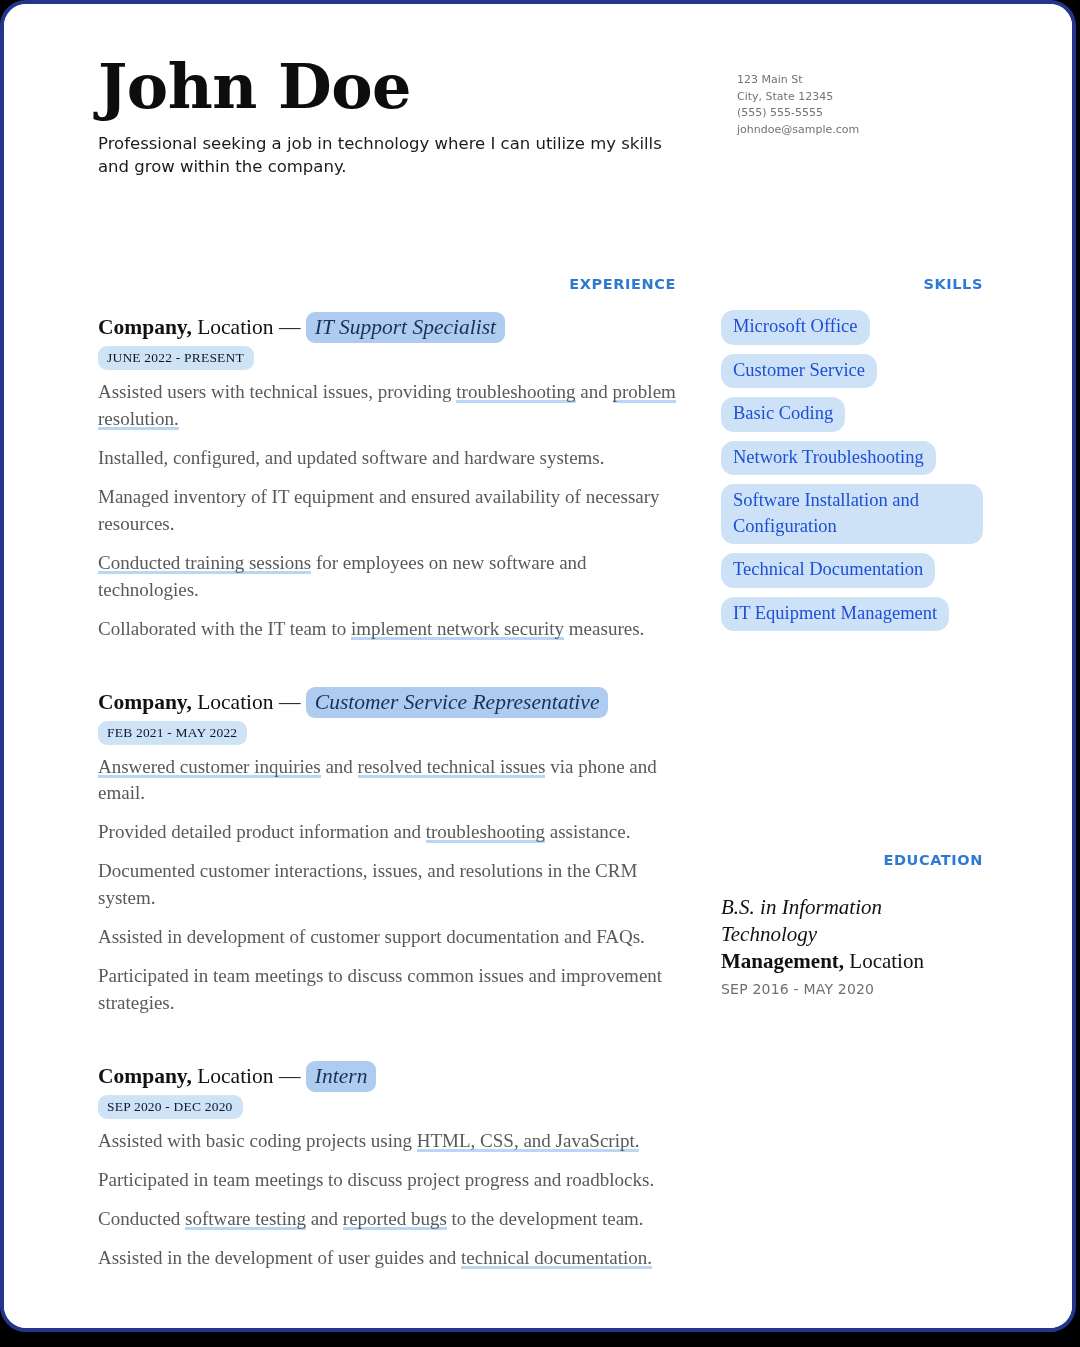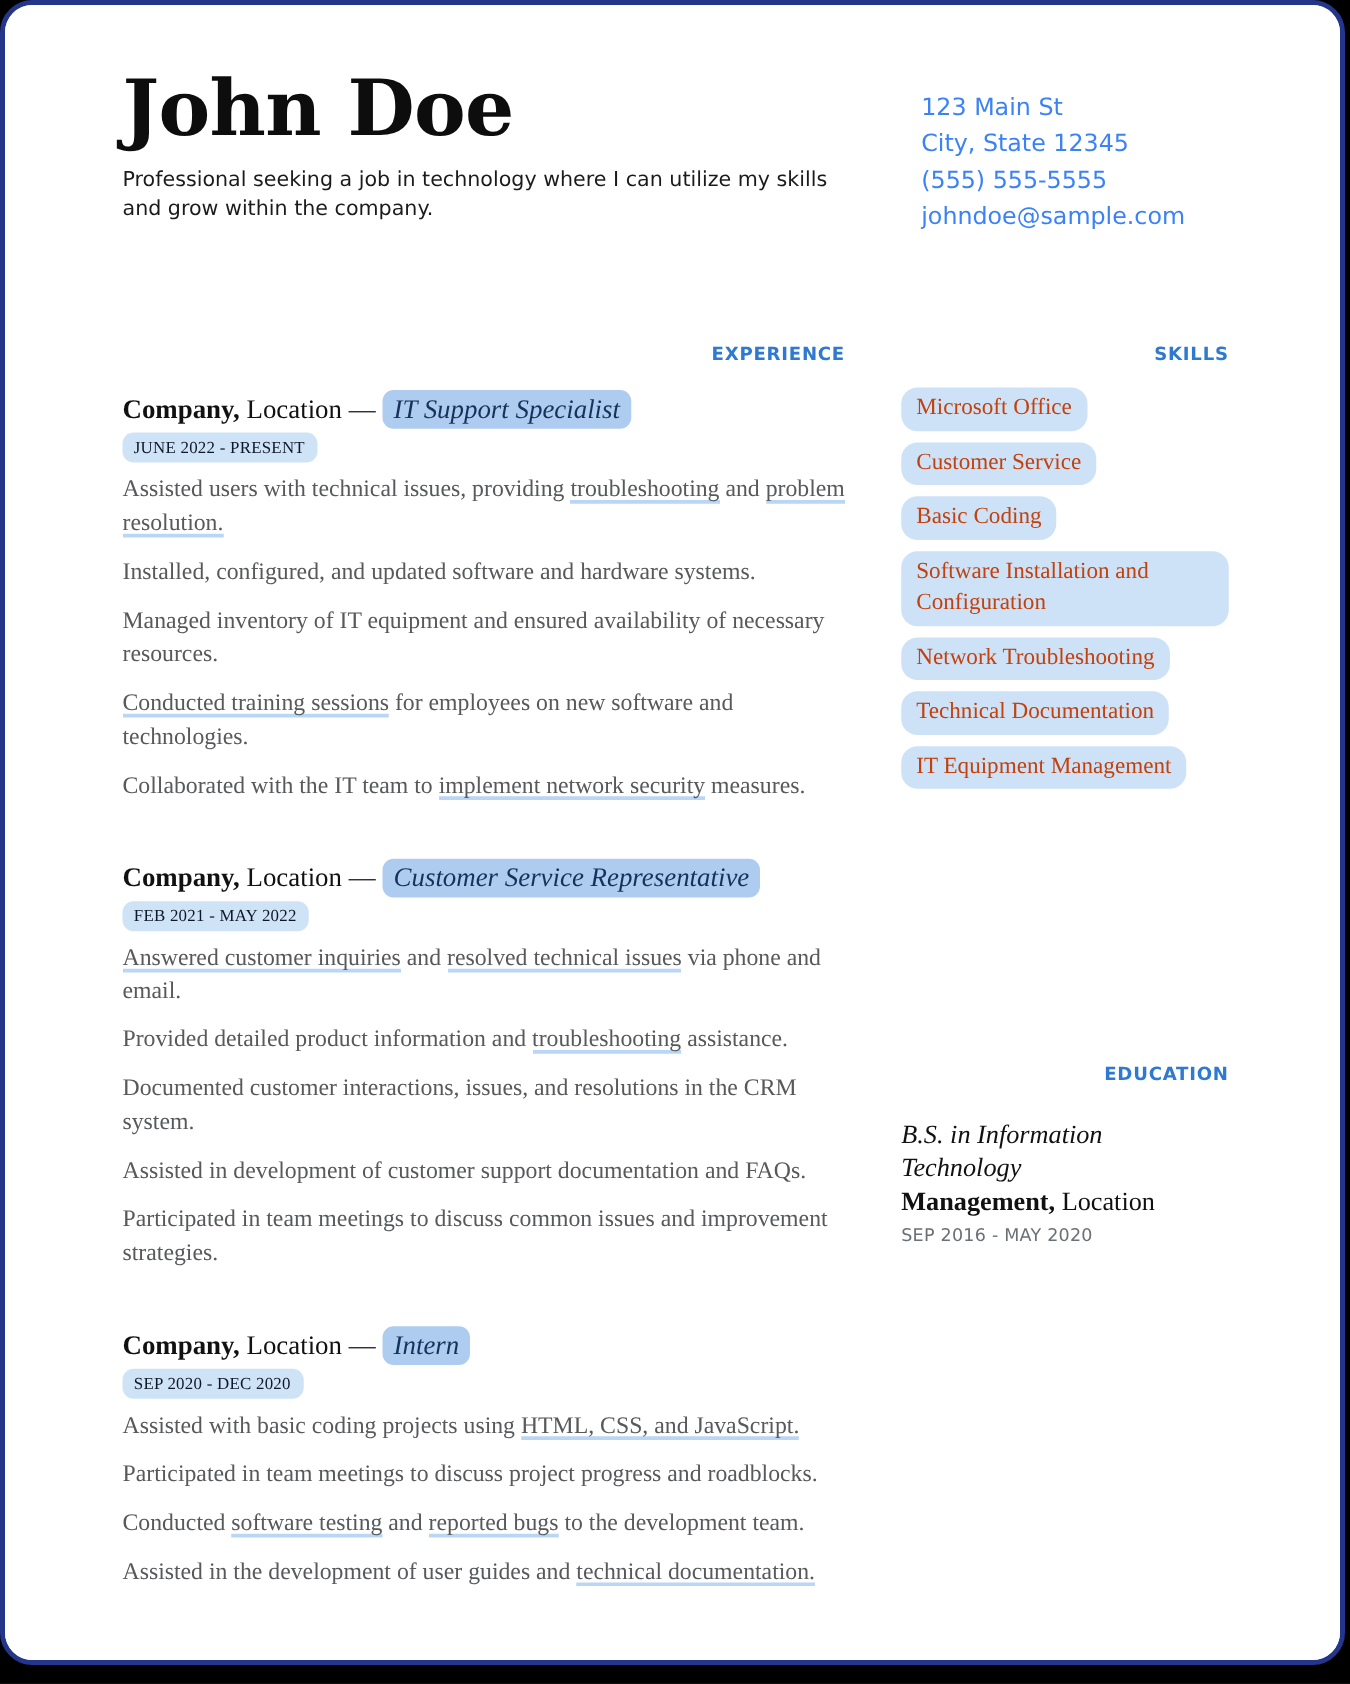--- a/index.html
+++ b/index.html
@@ -63,23 +63,23 @@
   .summary {
     font-family: "DejaVu Sans", "Liberation Sans", sans-serif;
     font-size: 16.5px;
     line-height: 1.42;
     color: #1b1b1b;
     width: 575px;
   }
 
   .contact {
     font-family: "DejaVu Sans", "Liberation Sans", sans-serif;
-    font-size: 19px;
+    font-size: 11px;
     line-height: 1.52;
-    color: #3b82f6;
+    color: #737373;
     padding-top: 16px;
     width: 265px;
   }
   .contact div { white-space: nowrap; }
 
   
   .col-left {
     position: absolute;
     left: 94px;
     top: 272px;
@@ -150,21 +150,21 @@
     box-shadow: inset 0 -3px 0 0 #b9d6f5;
     padding-bottom: 1px;
   }
 
   
   .skills-list { margin-top: -4px; }
   .skill {
     display: table;
     font-size: 18.5px;
     line-height: 1.38;
-    color: #c2410c;
+    color: #1d4ed8;
     background: #cee2f7;
     border-radius: 13px;
     padding: 4px 12px 5px 12px;
     margin-bottom: 9px;
   }
 
   
   .edu-block { margin-top: 0; }
   .edu-degree {
     font-style: italic;
@@ -216,22 +216,22 @@
           <div class="job"><div class="job-head"><span class="job-company">Company,</span> <span class="job-location">Location</span> <span class="job-dash">—</span> <span class="job-title">Intern</span></div><div class="job-dates">SEP 2020 - DEC 2020</div><div class="bullet">Assisted with basic coding projects using <span class="kw">HTML, CSS, and JavaScript.</span></div><div class="bullet">Participated in team meetings to discuss project progress and roadblocks.</div><div class="bullet">Conducted <span class="kw">software testing</span> and <span class="kw">reported bugs</span> to the development team.</div><div class="bullet">Assisted in the development of user guides and <span class="kw">technical documentation.</span></div></div>
         </div>
     </div>
 
     <div class="col-right">
       <div class="section-title">SKILLS</div>
       <div class="skills-list" id="skills-container">
           <div class="skill">Microsoft Office</div>
           <div class="skill">Customer Service</div>
           <div class="skill">Basic Coding</div>
+          <div class="skill">Network Troubleshooting</div>
           <div class="skill">Software Installation and Configuration</div>
-          <div class="skill">Network Troubleshooting</div>
           <div class="skill">Technical Documentation</div>
           <div class="skill">IT Equipment Management</div>
         </div>
 
       <div class="edu-spacer"></div>
 
       <div class="section-title edu">EDUCATION</div>
       <div id="education-container">
           <div class="edu-block">
             <div class="edu-degree">B.S. in Information Technology</div>

